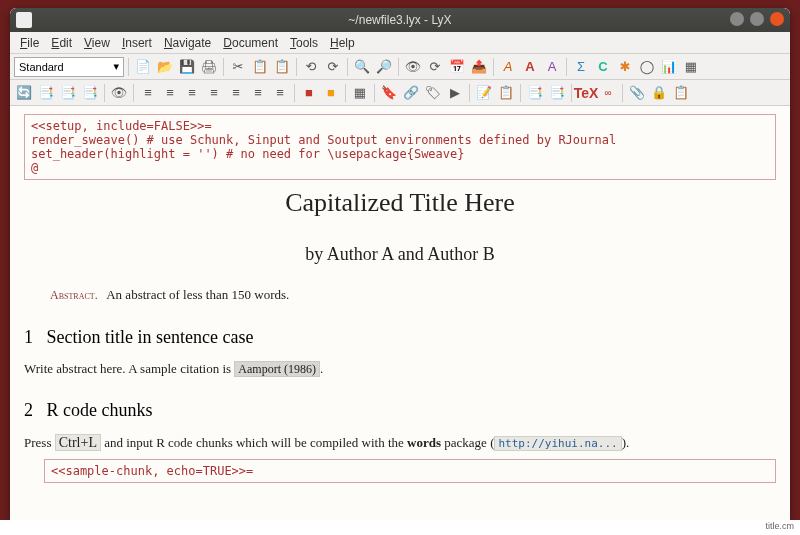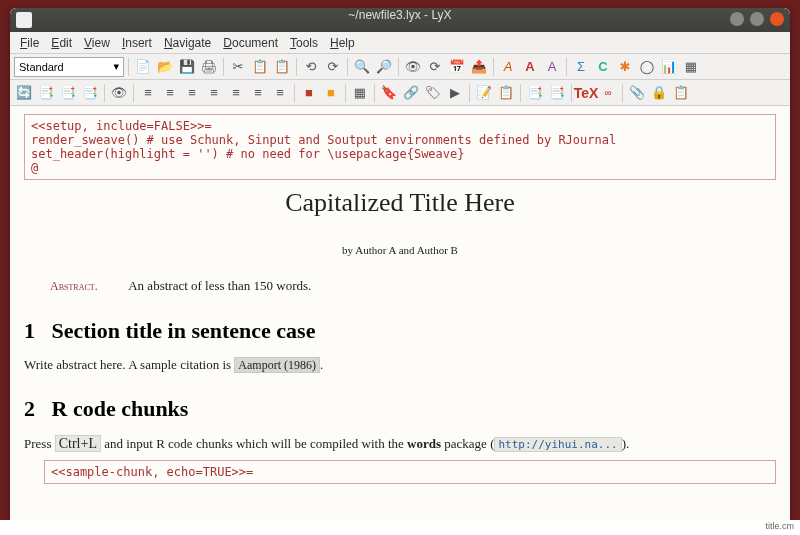--- a/index.html
+++ b/index.html
@@ -18,21 +18,21 @@
   border-radius: 6px 6px 4px 4px;
   box-shadow: 0 2px 10px rgba(0,0,0,0.4);
   display: flex;
   flex-direction: column;
   overflow: hidden;
 }
 .titlebar {
   height: 24px;
   background: linear-gradient(#4a4a46, #3f3f3c);
   display: flex;
-  align-items: flex-start;
+  align-items: center;
   justify-content: center;
   position: relative;
   color: #ddd;
   font-size: 12px;
   border-radius: 6px 6px 0 0;
 }
 .title-icon { position: absolute; left: 6px; top: 4px; width: 16px; height: 16px; background: #eee; border-radius: 2px; }
 .win-controls { position: absolute; right: 6px; top: 4px; display: flex; gap: 6px; }
 .win-btn { width: 14px; height: 14px; border-radius: 7px; }
 .win-min { background: #888; }
@@ -101,39 +101,39 @@
 .doc-title {
   font-family: Georgia, serif;
   font-size: 26px;
   font-weight: normal;
   text-align: center;
   margin: 6px 0 26px 0;
   color: #222;
 }
 .author {
   text-align: center;
-  font-size: 11px;
+  font-size: 18px;
   font-family: Georgia, serif;
   margin-bottom: 22px;
 }
 .abstract-line {
   font-family: Georgia, serif;
   font-size: 13px;
   margin: 0 0 24px 26px;
 }
 .abstract-label {
   font-variant: small-caps;
   color: #8b3a3a;
-  margin-right: 28px;
+  margin-right: 6px;
   font-size: 12px;
 }
 h2.section {
   font-family: Georgia, "Times New Roman", serif;
-  font-size: 22px;
-  font-weight: bold;
+  font-size: 18px;
+  font-weight: normal;
   margin: 0 0 12px 0;
   color: #000;
 }
 p.body {
   font-family: Georgia, serif;
   font-size: 13px;
   margin: 0 0 22px 0;
   line-height: 1.4;
 }
 .citation-box {

